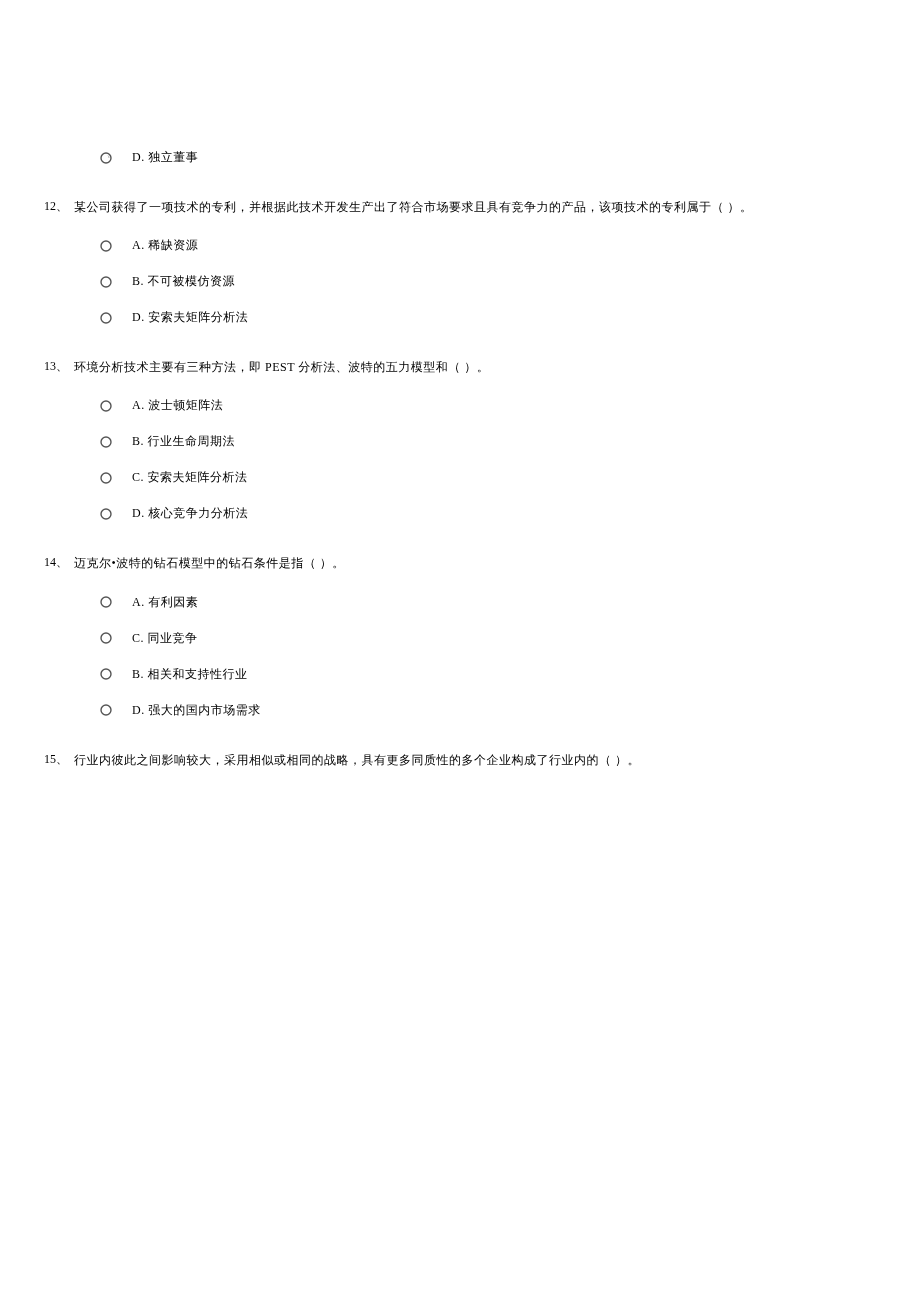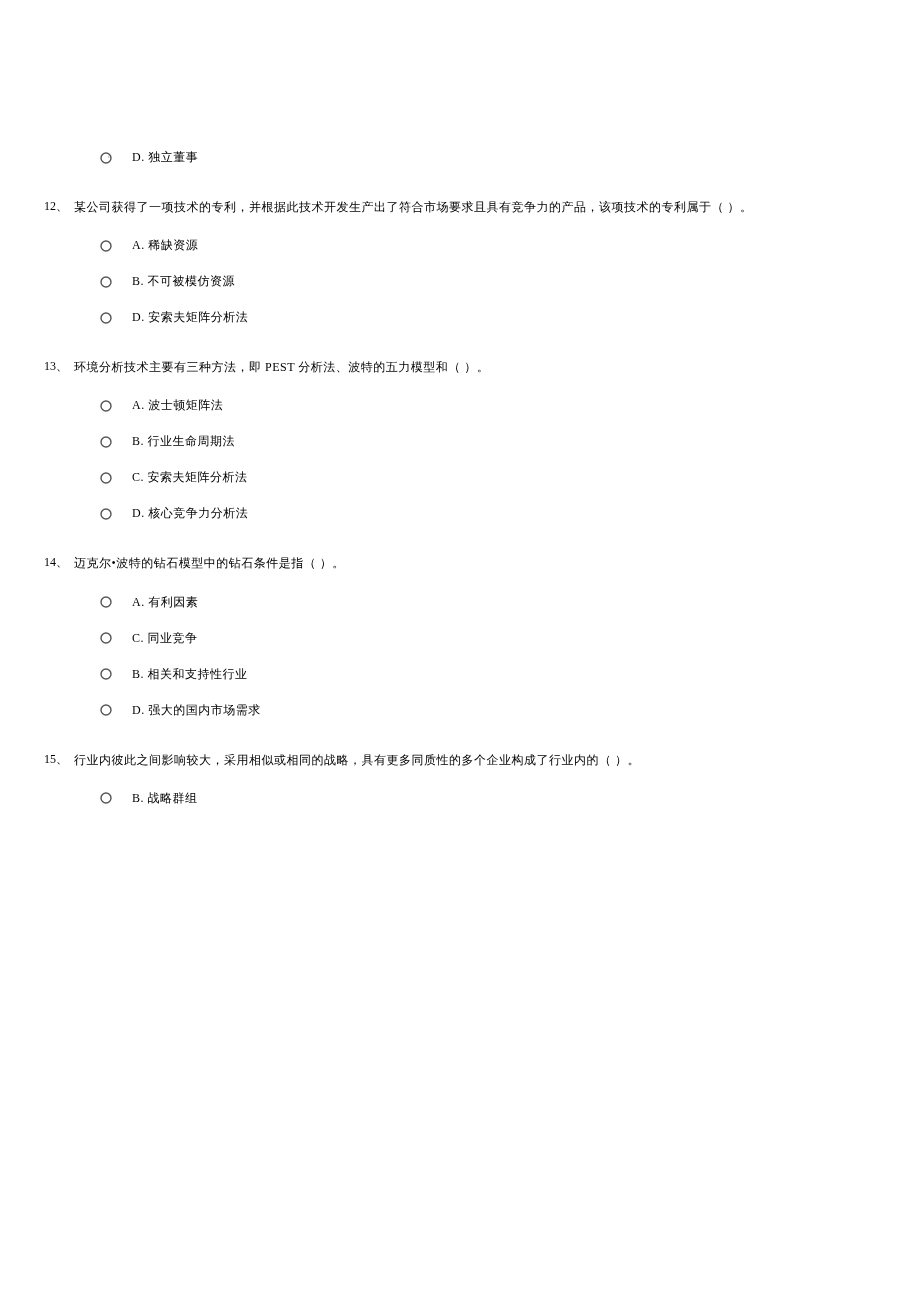--- a/index.html
+++ b/index.html
@@ -204,25 +204,14 @@
     <span class="option-text">
       <span>D.</span>
       <span>强大的国内市场需求</span>
     </span>
   </div>
 
   <div class="question">
     <span class="qnum">15、</span>
     <span class="qtext">行业内彼此之间影响较大，采用相似或相同的战略，具有更多同质性的多个企业构成了行业内的（ ）。</span>
   </div>
-  <div class="option">
-    <span class="radio">
-        <svg width="12" height="12" viewBox="0 0 12 12">
-          <circle cx="6" cy="6" r="5" fill="none" stroke="#555" stroke-width="1.4"></circle>
-        </svg>
-      </span>
-    <span class="option-text">
-      <span>B.</span>
-      <span>战略群组</span>
-    </span>
-  </div>
 
 </div>
 
 </body></html>

